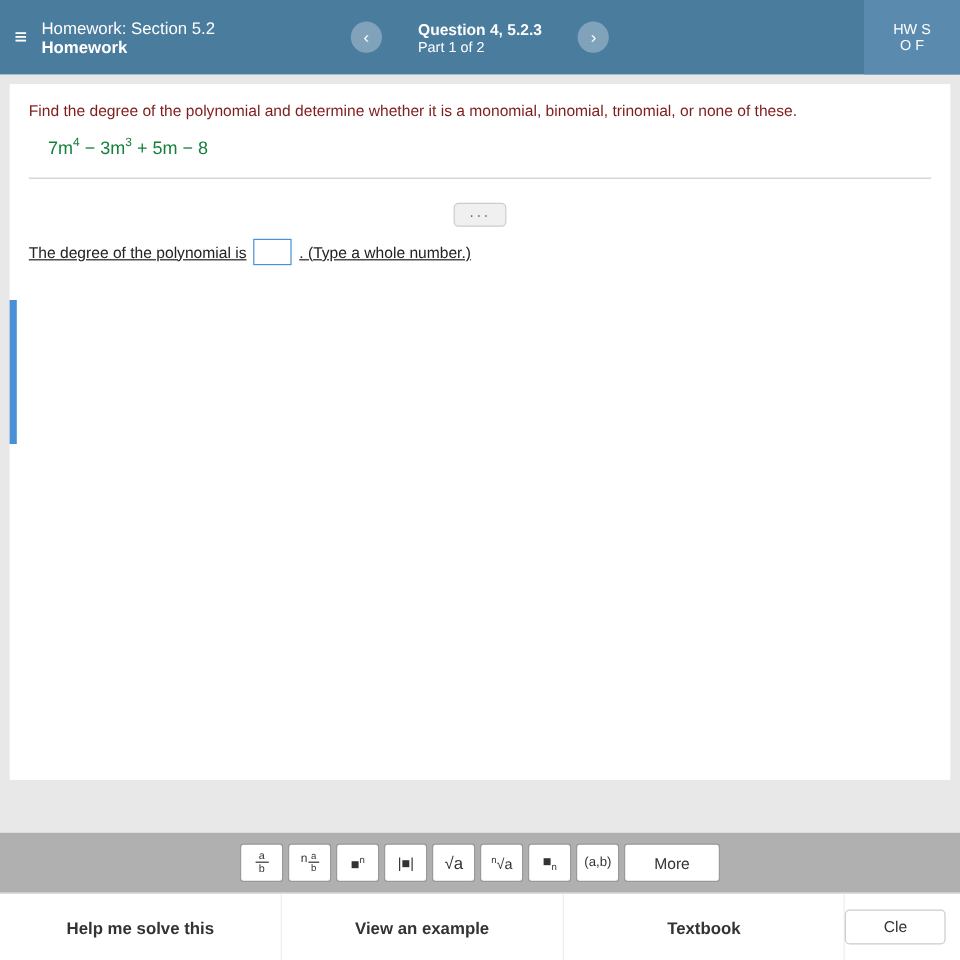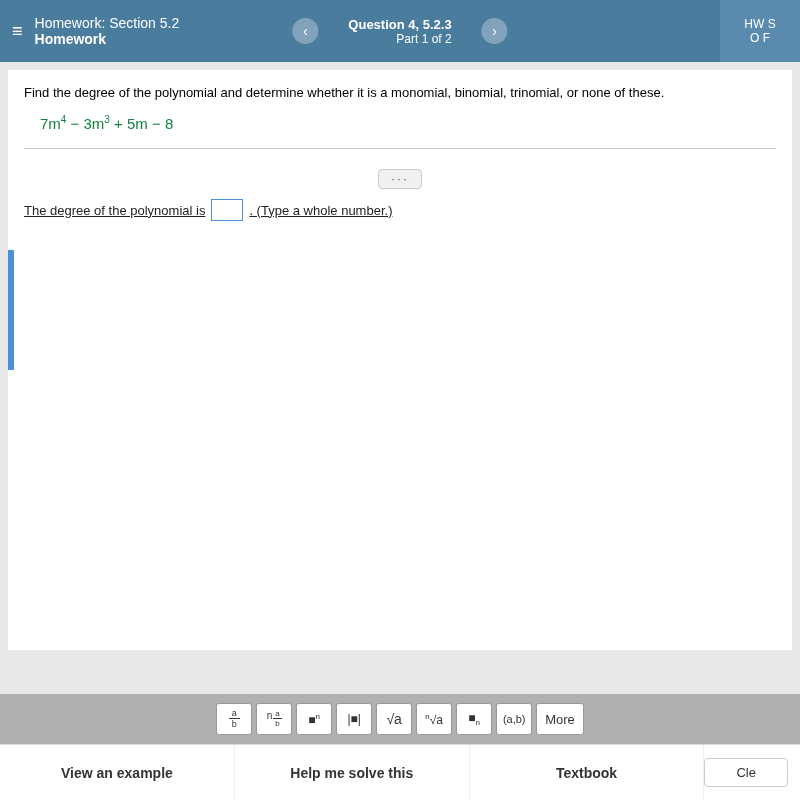--- a/index.html
+++ b/index.html
@@ -80,21 +80,21 @@
       cursor: pointer;
       font-size: 14px;
       display: flex;
       align-items: center;
       justify-content: center;
     }
 
     .nav-center {
       display: flex;
       flex-direction: column;
-      align-items: flex-end;
+      align-items: flex-start;
     }
 
     .hw-score-area {
       position: absolute;
       right: 0;
       top: 0;
       bottom: 0;
       width: 80px;
       background: #5a8aae;
       display: flex;
@@ -111,21 +111,21 @@
     .main-content {
       background: white;
       margin: 8px;
       padding: 14px 16px;
       min-height: 580px;
       position: relative;
     }
 
     .problem-description {
       font-size: 13px;
-      color: #000000;
+      color: #7f1d1d;
       margin-bottom: 12px;
       line-height: 1.4;
     }
 
     .polynomial-expression {
       font-size: 15px;
       color: #15803d;
       margin-left: 16px;
       margin-bottom: 16px;
     }
@@ -203,21 +203,21 @@
       justify-content: center;
       cursor: pointer;
       font-size: 13px;
       color: #333;
     }
 
     .math-btn-more {
       background: white;
       border: 1px solid #999;
       border-radius: 3px;
-      padding: 0 8px;
+      padding: 0 24px;
       height: 32px;
       display: flex;
       align-items: center;
       justify-content: center;
       cursor: pointer;
       font-size: 13px;
       color: #333;
     }
 
     
@@ -388,17 +388,17 @@
   </button>
 
   <button class="math-btn" title="Ordered Pair">
     <span style="font-size:11px;">(a,b)</span>
   </button>
 
   <button class="math-btn-more">More</button>
 </div>
 
 <div class="bottom-bar">
+  <button class="bottom-btn">Help me solve this</button>
   <button class="bottom-btn">View an example</button>
-  <button class="bottom-btn">Help me solve this</button>
   <button class="bottom-btn">Textbook</button>
   <button class="clear-btn">Cle</button>
 </div>
 
 </body></html>

